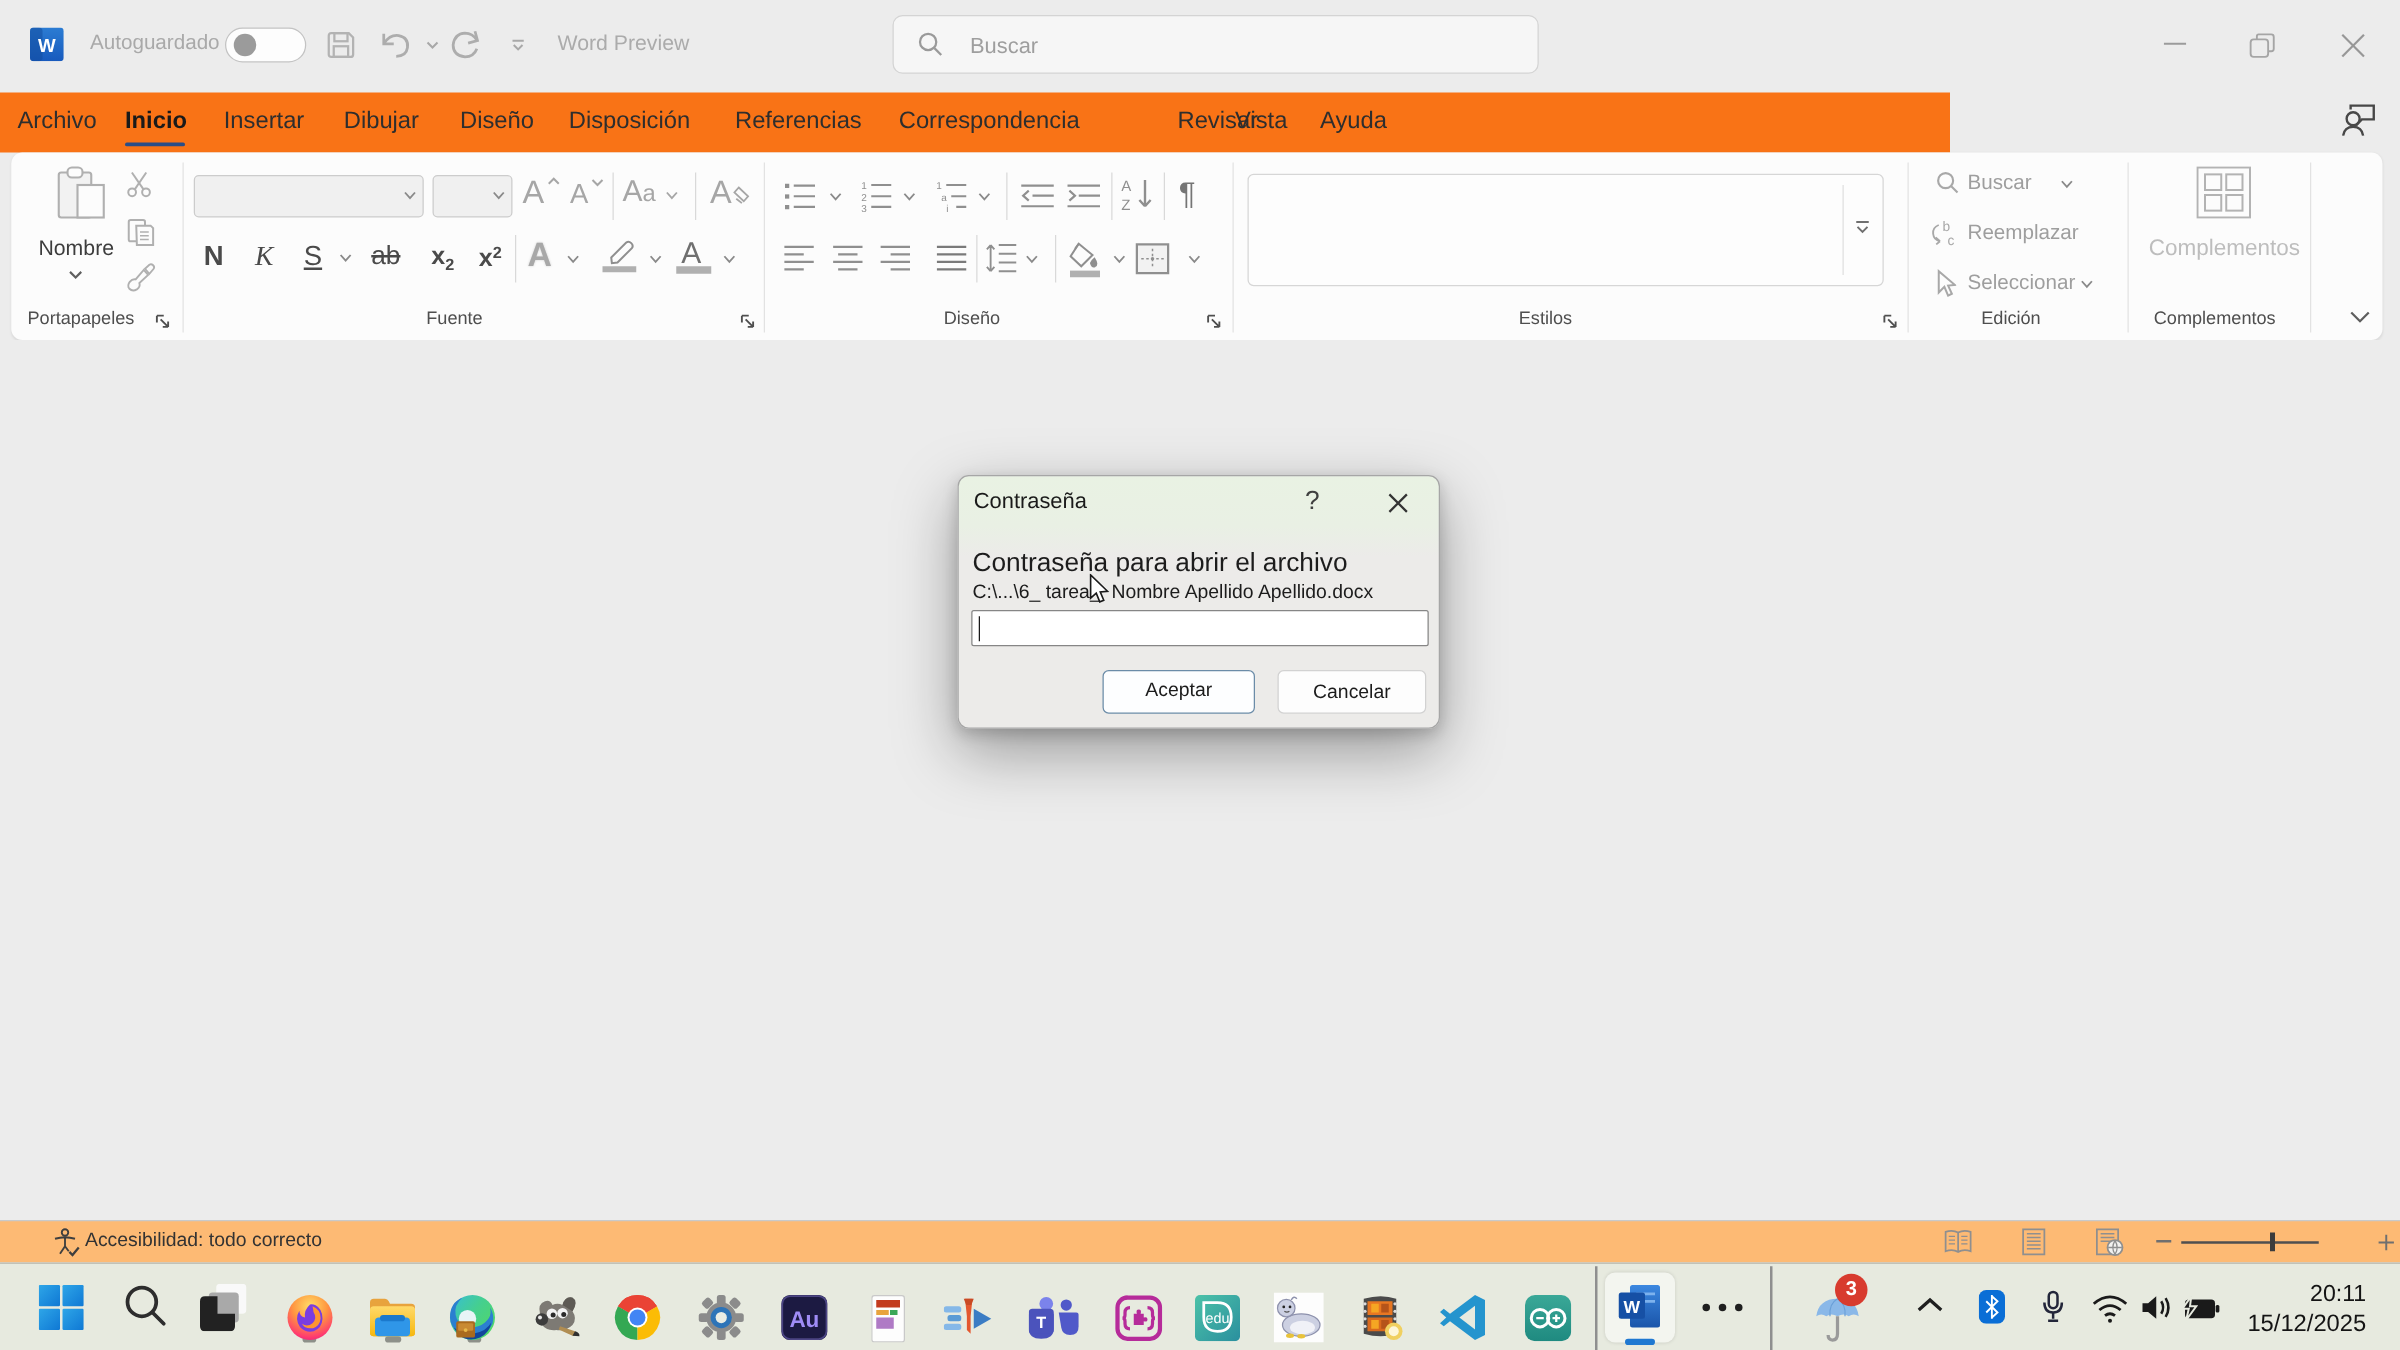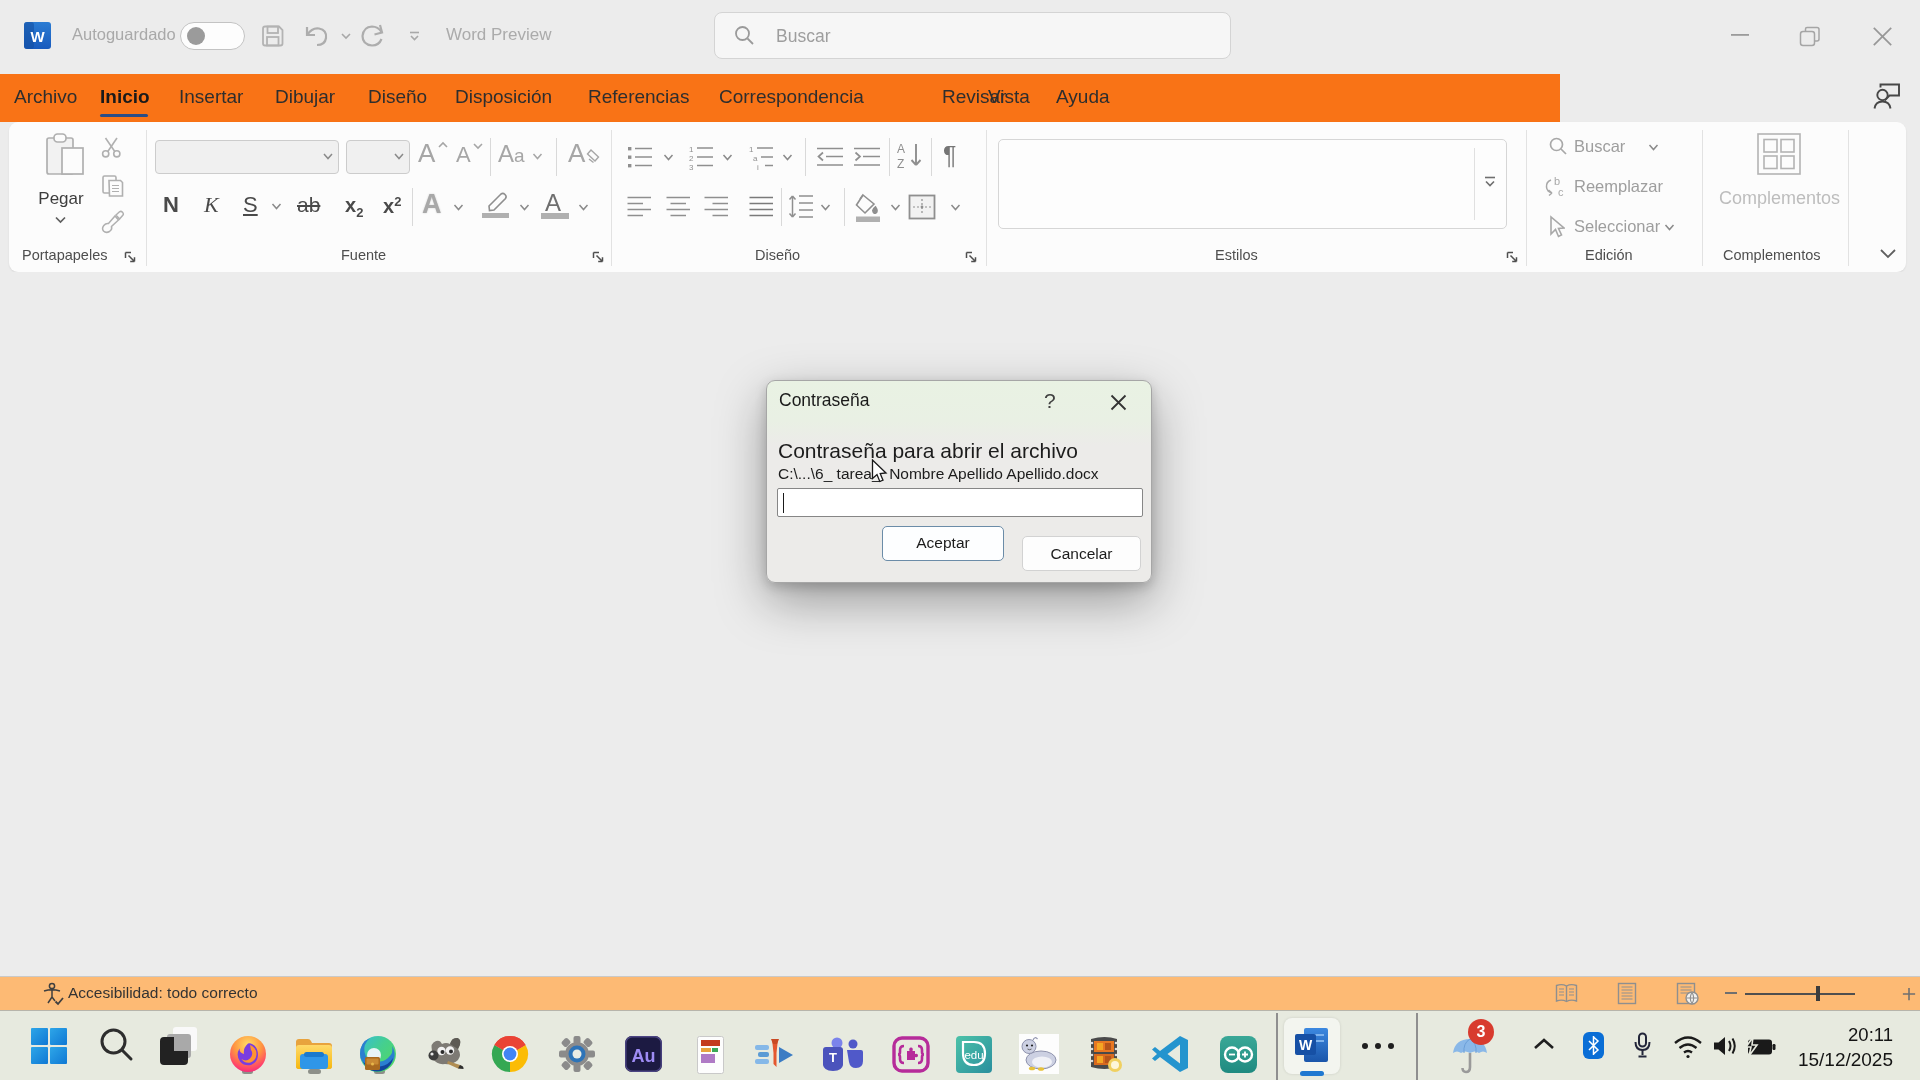--- a/index.html
+++ b/index.html
@@ -105,21 +105,21 @@
 </div>
 <div id="ribbon" class="abs"></div>
 
 <div class="abs" style="left:0;top:0;width:1920px;height:272px;pointer-events:none;">
 
   <svg class="abs" style="left:42px;top:131px" width="48" height="48" viewBox="0 0 48 48" fill="#f2f2f2" stroke="#b0b0b0" stroke-width="1.7">
     <rect x="5" y="7" width="26" height="36" rx="2"></rect>
     <rect x="12" y="3" width="12" height="8" rx="3.5" fill="#fcfcfc"></rect>
     <rect x="20" y="17" width="21" height="26" fill="#fcfcfc" stroke-width="1.7"></rect>
   </svg>
-  <div class="abs" style="left:30px;top:189px;width:62px;text-align:center;font-size:17px;color:#3d3d3d;">Pegar</div>
+  <div class="abs" style="left:30px;top:189px;width:62px;text-align:center;font-size:17px;color:#3d3d3d;">Nombre</div>
   <svg class="abs" style="left:53px;top:215px" width="15" height="10" viewBox="0 0 15 10" fill="none" stroke="#5f5f5f" stroke-width="1.7">
       <path d="M3 2.5 L7.5 7 L12 2.5"></path>
     </svg>
 
   <svg class="abs" style="left:101px;top:136px" width="23" height="23" viewBox="0 0 23 23" fill="none" stroke="#b0b0b0" stroke-width="1.6">
     <circle cx="4.7" cy="17.8" r="3.1"></circle>
       <circle cx="15.8" cy="17.8" r="3.1"></circle>
     <path d="M6.8 15.5 L16 2"></path>
       <path d="M13.8 15.5 L4.5 2"></path>
   </svg>
@@ -687,19 +687,19 @@
      box-shadow:0 18px 50px rgba(0,0,0,0.35), 0 4px 12px rgba(0,0,0,0.18);">
   <div class="abs" style="left:12px;top:9px;font-size:17.5px;color:#1a1a1a;">Contraseña</div>
   <div class="abs" style="left:277px;top:8px;font-size:21px;color:#404040;">?</div>
   <svg class="abs" style="left:343px;top:13px" width="17" height="17" viewBox="0 0 17 17" fill="none" stroke="#333333" stroke-width="1.8">
       <path d="M1.5 1.5 L15.5 15.5 M15.5 1.5 L1.5 15.5"></path>
     </svg>
   <div class="abs" style="left:11px;top:58px;font-size:21px;color:#1c1c1c;">Contraseña para abrir el archivo</div>
   <div class="abs" style="left:11px;top:84px;font-size:15.5px;color:#1c1c1c;">C:\...\6_ tarea_&nbsp;&nbsp;Nombre Apellido Apellido.docx</div>
   <div class="abs" style="left:10px;top:107px;width:366px;height:29px;background:#ffffff;border:1px solid #868686;border-radius:2px;"></div>
   <div class="abs" style="left:15.5px;top:112px;width:1.5px;height:20px;background:#1a1a1a;"></div>
-  <div class="abs" style="left:115px;top:145px;width:122px;height:35px;background:#fdfeff;border:1.5px solid #6b8ca8;border-radius:5px;text-align:center;line-height:32px;font-size:15.5px;color:#1c1c1c;">Aceptar</div>
+  <div class="abs" style="left:115px;top:155px;width:122px;height:35px;background:#fdfeff;border:1.5px solid #6b8ca8;border-radius:5px;text-align:center;line-height:32px;font-size:15.5px;color:#1c1c1c;">Aceptar</div>
   <div class="abs" style="left:255px;top:155px;width:119px;height:35px;background:#fdfdfd;border:1px solid #d2d2d2;border-radius:5px;text-align:center;line-height:33px;font-size:15.5px;color:#1c1c1c;">Cancelar</div>
 </div>
 
 <svg class="abs" style="left:870px;top:459px" width="19" height="26" viewBox="0 0 19 26">
   <path d="M2.5 1 L2.5 19.5 L7 15.5 L9.8 22.5 L13 21.2 L10.2 14.5 L16 14 Z" fill="#ffffff" stroke="#1a1a1a" stroke-width="1.3"></path>
 </svg>
 
 </body></html>

